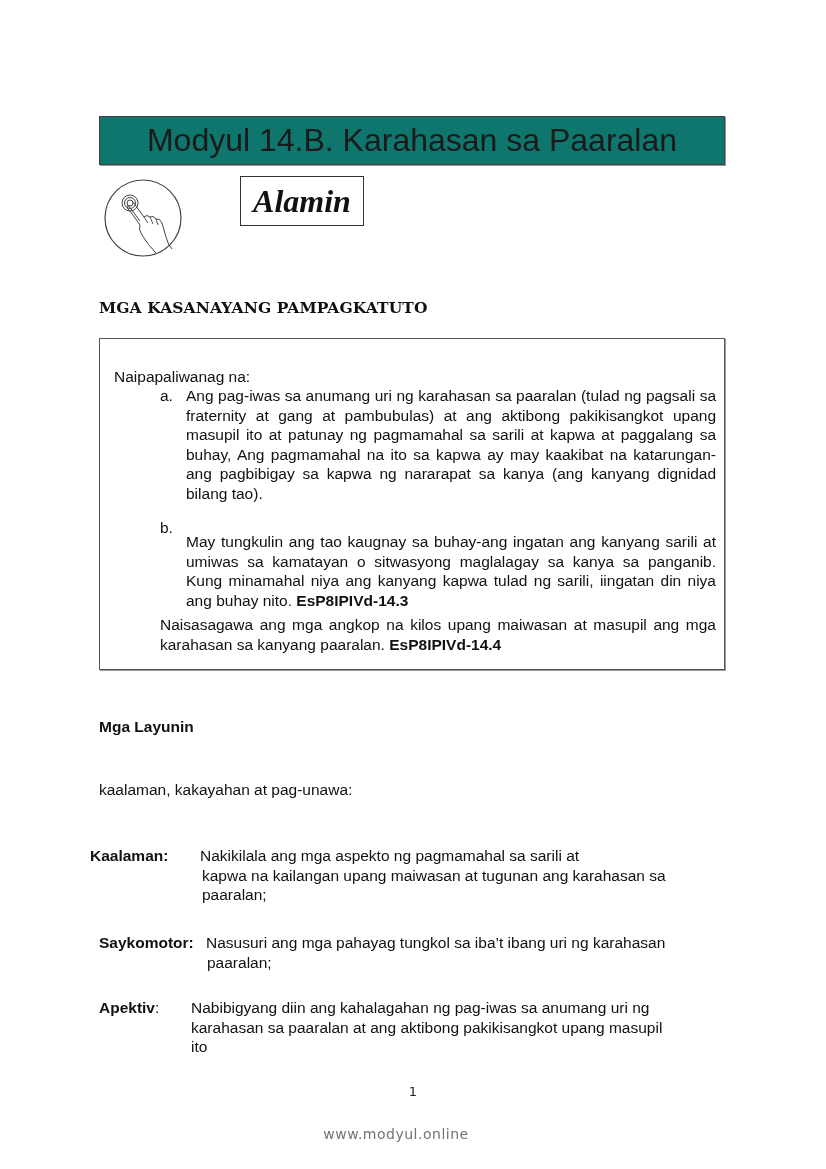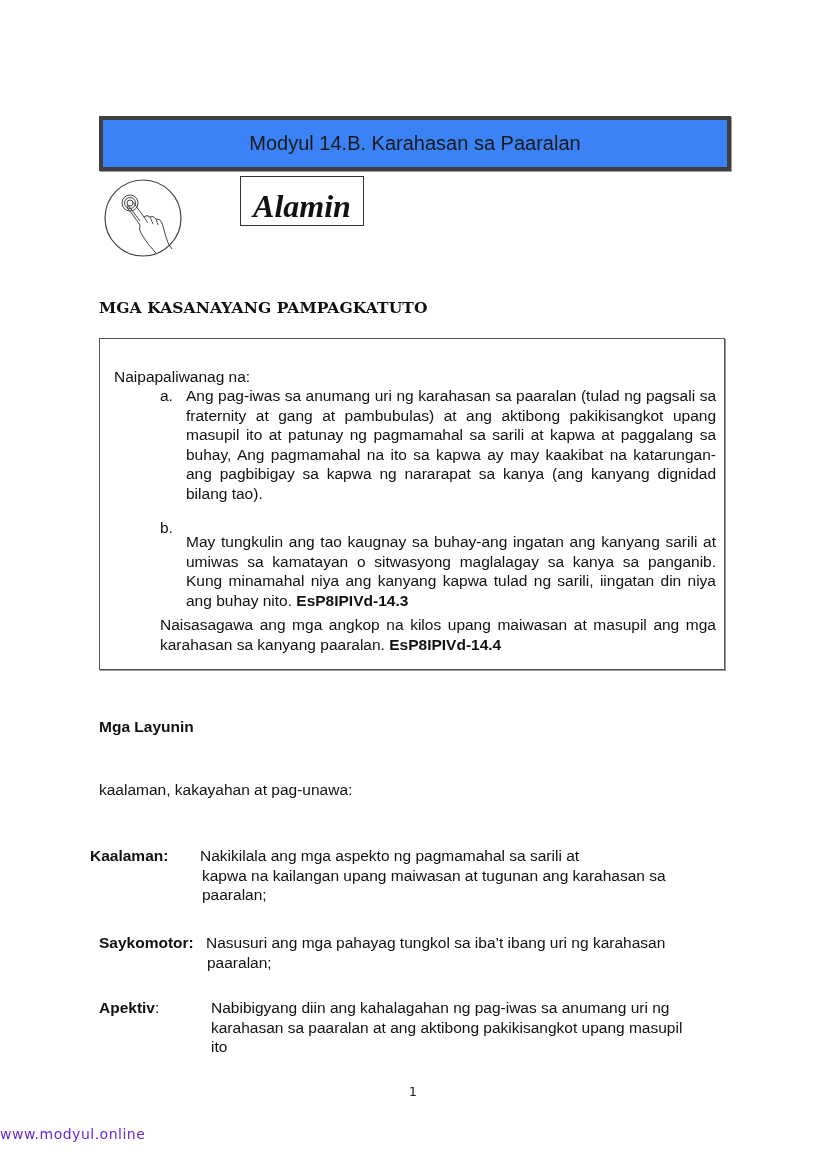--- a/index.html
+++ b/index.html
@@ -1,25 +1,25 @@
 <!DOCTYPE html>
 <html><head>
 <meta charset="utf-8">
 <style>
   html, body { margin: 0; padding: 0; background: #ffffff; }
   body { width: 826px; height: 1169px; position: relative; overflow: hidden;
          font-family: "Liberation Sans", sans-serif; color: #111; }
   .abs { position: absolute; }
   .title-bar { left: 99px; top: 116px; width: 624px; height: 47px;
-    background: #3b82f6; border: 4px solid #404040; box-shadow: 1px 1px 0 #9a9a9a;
+    background: #0f766e; border: 1px solid #404040; box-shadow: 1px 1px 0 #9a9a9a;
     display: flex; align-items: center; justify-content: center;
-    font-size: 20px; color: #1a1a1a; }
+    font-size: 32px; color: #1a1a1a; }
   .icon-circle { left: 104px; top: 179px; width: 78px; height: 78px; }
   .alamin-box { left: 240px; top: 176px; width: 122px; height: 48px;
-    border: 1px solid #333; display: flex; align-items: flex-end; justify-content: center;
+    border: 1px solid #333; display: flex; align-items: center; justify-content: center;
     font-family: "Liberation Serif", serif; font-style: italic; font-weight: bold; font-size: 32px; }
   .section-heading { left: 99px; top: 298px; font-family: "DejaVu Serif", "Liberation Serif", serif;
     font-weight: bold; font-size: 15.5px; letter-spacing: 0.1px; }
   .comp-box { left: 99px; top: 338px; width: 624px; height: 330px;
     border: 1px solid #555; box-shadow: 1px 1px 0 #999; }
   .body-text { font-size: 15.5px; line-height: 19.5px; }
   .justify { text-align: justify; text-align-last: left; }
   .intro { left: 114px; top: 367px; }
   .item-a-letter { left: 160px; top: 386px; }
   .item-a-text { left: 186px; top: 386px; width: 530px; }
@@ -28,24 +28,24 @@
   .item-c-text { left: 160px; top: 615px; width: 556px; }
   .code { font-weight: bold; }
   .layunin-heading { left: 99px; top: 718px; font-weight: bold; font-size: 15.5px; }
   .layunin-intro { left: 99px; top: 780px; width: 560px; }
   .obj-label { font-weight: bold; }
   .obj-k-label { left: 90px; top: 846px; }
   .obj-k-text { left: 200px; top: 846px; width: 520px; }
   .obj-s-label { left: 99px; top: 933px; }
   .obj-s-text { left: 206px; top: 933px; width: 520px; }
   .obj-a-label { left: 99px; top: 998px; }
-  .obj-a-text { left: 211px; top: 998px; width: 520px; }
+  .obj-a-text { left: 191px; top: 998px; width: 520px; }
   .page-number { left: 0; width: 826px; top: 1084px; text-align: center; font-size: 13px; color: #222;
     font-family: "DejaVu Sans", sans-serif; }
-  .watermark { left: 0; width: 792px; top: 1126px; font-size: 14px; color: #6d28d9;
+  .watermark { left: 0; width: 792px; top: 1126px; text-align: center; font-size: 14px; color: #737373;
     font-family: "DejaVu Sans", sans-serif; letter-spacing: 0.5px; }
   .line { display: block; }
 </style>
 </head>
 <body>
 
 <div class="abs title-bar">
   <span>Modyul 14.B. Karahasan sa Paaralan</span>
 </div>
 

